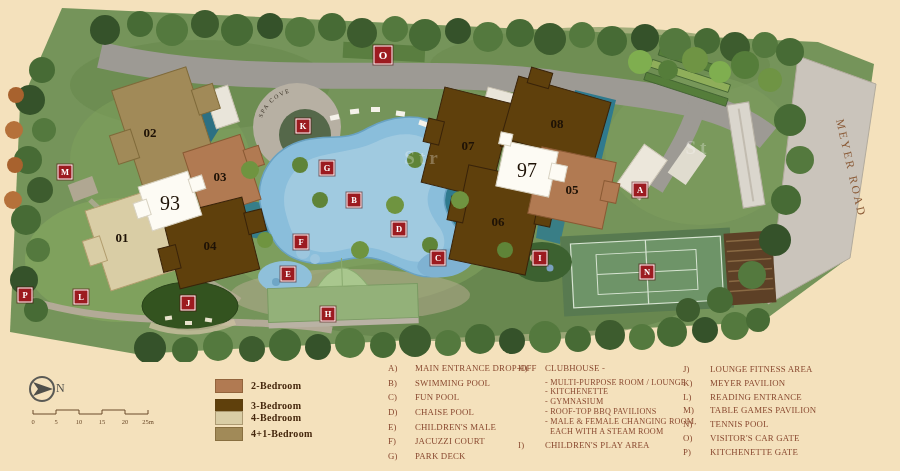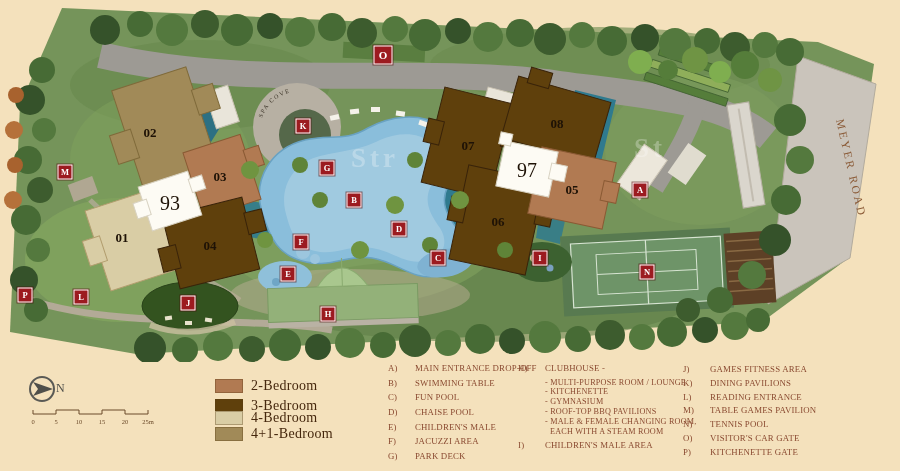--- a/index.html
+++ b/index.html
@@ -7,28 +7,28 @@
   .stage{position:relative;width:900px;height:471px;overflow:hidden;background:#f4e1bc;}
   .map{position:absolute;left:0;top:0;}
   
   .mk{position:absolute;width:13px;height:13px;transform:translate(-50%,-50%);
       background:#9c1b20;border:1px solid #fff;box-shadow:0 0 0 1px rgba(70,10,5,.55);
       color:#fff;font-size:8.5px;font-weight:bold;display:flex;align-items:center;justify-content:center;
       line-height:1;letter-spacing:0;}
   .mk.lg{width:17px;height:17px;font-size:11px;}
   
   
-  .wm{position:absolute;color:rgba(255,255,255,.28);font-size:27px;font-weight:bold;letter-spacing:4px;transform:translate(-50%,-50%);}
+  .wm{position:absolute;color:rgba(255,255,255,.28);font-size:19px;font-weight:bold;letter-spacing:4px;transform:translate(-50%,-50%);margin-left:48px;}
   
   .north{position:absolute;left:26px;top:374px;width:60px;height:30px;}
   .north-label{position:absolute;left:56px;top:381px;font-size:12px;color:#4f4f4a;}
   .scalebar{position:absolute;left:28px;top:404px;width:140px;height:24px;}
   .unit-row{position:absolute;left:215px;height:13px;display:flex;align-items:center;}
   .swatch{display:inline-block;width:26px;height:12px;margin-right:8px;border:1px solid rgba(90,60,20,.35);}
-  .unit-label{font-size:14px;font-weight:normal;color:#45270d;letter-spacing:.3px;}
+  .unit-label{font-size:10px;font-weight:bold;color:#45270d;letter-spacing:.3px;}
   .fcol{position:absolute;font-size:8.8px;color:#8a4a31;letter-spacing:.2px;}
   .frow{display:flex;height:14.7px;align-items:flex-start;}
   .fcol3 .frow{height:13.8px;}
   .fkey{width:27px;flex:none;}
   .fsub{margin-left:27px;font-size:8.2px;line-height:9.8px;}
   .fsub div{white-space:nowrap;}
   .fsub .cont{margin-left:5px;}
   .frow.gap{margin-top:4px;}
   .flabel{white-space:nowrap;}
 </style>
@@ -379,37 +379,37 @@
     <span class="unit-label">4+1-Bedroom</span>
   </div>
 
   <div class="fcol" style="left:388px;top:363px">
     <div class="frow">
         <span class="fkey">A)</span>
         <span class="flabel">MAIN ENTRANCE DROP-OFF</span>
       </div>
     <div class="frow">
         <span class="fkey">B)</span>
-        <span class="flabel">SWIMMING TABLE</span>
+        <span class="flabel">SWIMMING POOL</span>
       </div>
     <div class="frow">
         <span class="fkey">C)</span>
         <span class="flabel">FUN POOL</span>
       </div>
     <div class="frow">
         <span class="fkey">D)</span>
         <span class="flabel">CHAISE POOL</span>
       </div>
     <div class="frow">
         <span class="fkey">E)</span>
         <span class="flabel">CHILDREN'S MALE</span>
       </div>
     <div class="frow">
         <span class="fkey">F)</span>
-        <span class="flabel">JACUZZI AREA</span>
+        <span class="flabel">JACUZZI COURT</span>
       </div>
     <div class="frow">
         <span class="fkey">G)</span>
         <span class="flabel">PARK DECK</span>
       </div>
   </div>
 
   <div class="fcol" style="left:518px;top:363px">
     <div class="frow">
         <span class="fkey">H)</span>
@@ -418,32 +418,32 @@
     <div class="fsub">
       <div>- MULTI-PURPOSE ROOM / LOUNGE</div>
       <div>- KITCHENETTE</div>
       <div>- GYMNASIUM</div>
       <div>- ROOF-TOP BBQ PAVILIONS</div>
       <div>- MALE &amp; FEMALE CHANGING ROOM,</div>
       <div class="cont">EACH WITH A STEAM ROOM</div>
     </div>
     <div class="frow gap">
         <span class="fkey">I)</span>
-        <span class="flabel">CHILDREN'S MALE AREA</span>
+        <span class="flabel">CHILDREN'S PLAY AREA</span>
       </div>
   </div>
 
   <div class="fcol fcol3" style="left:683px;top:364px">
     <div class="frow">
         <span class="fkey">J)</span>
-        <span class="flabel">GAMES FITNESS AREA</span>
+        <span class="flabel">LOUNGE FITNESS AREA</span>
       </div>
     <div class="frow">
         <span class="fkey">K)</span>
-        <span class="flabel">DINING PAVILIONS</span>
+        <span class="flabel">MEYER PAVILION</span>
       </div>
     <div class="frow">
         <span class="fkey">L)</span>
         <span class="flabel">READING ENTRANCE</span>
       </div>
     <div class="frow">
         <span class="fkey">M)</span>
         <span class="flabel">TABLE GAMES PAVILION</span>
       </div>
     <div class="frow">

